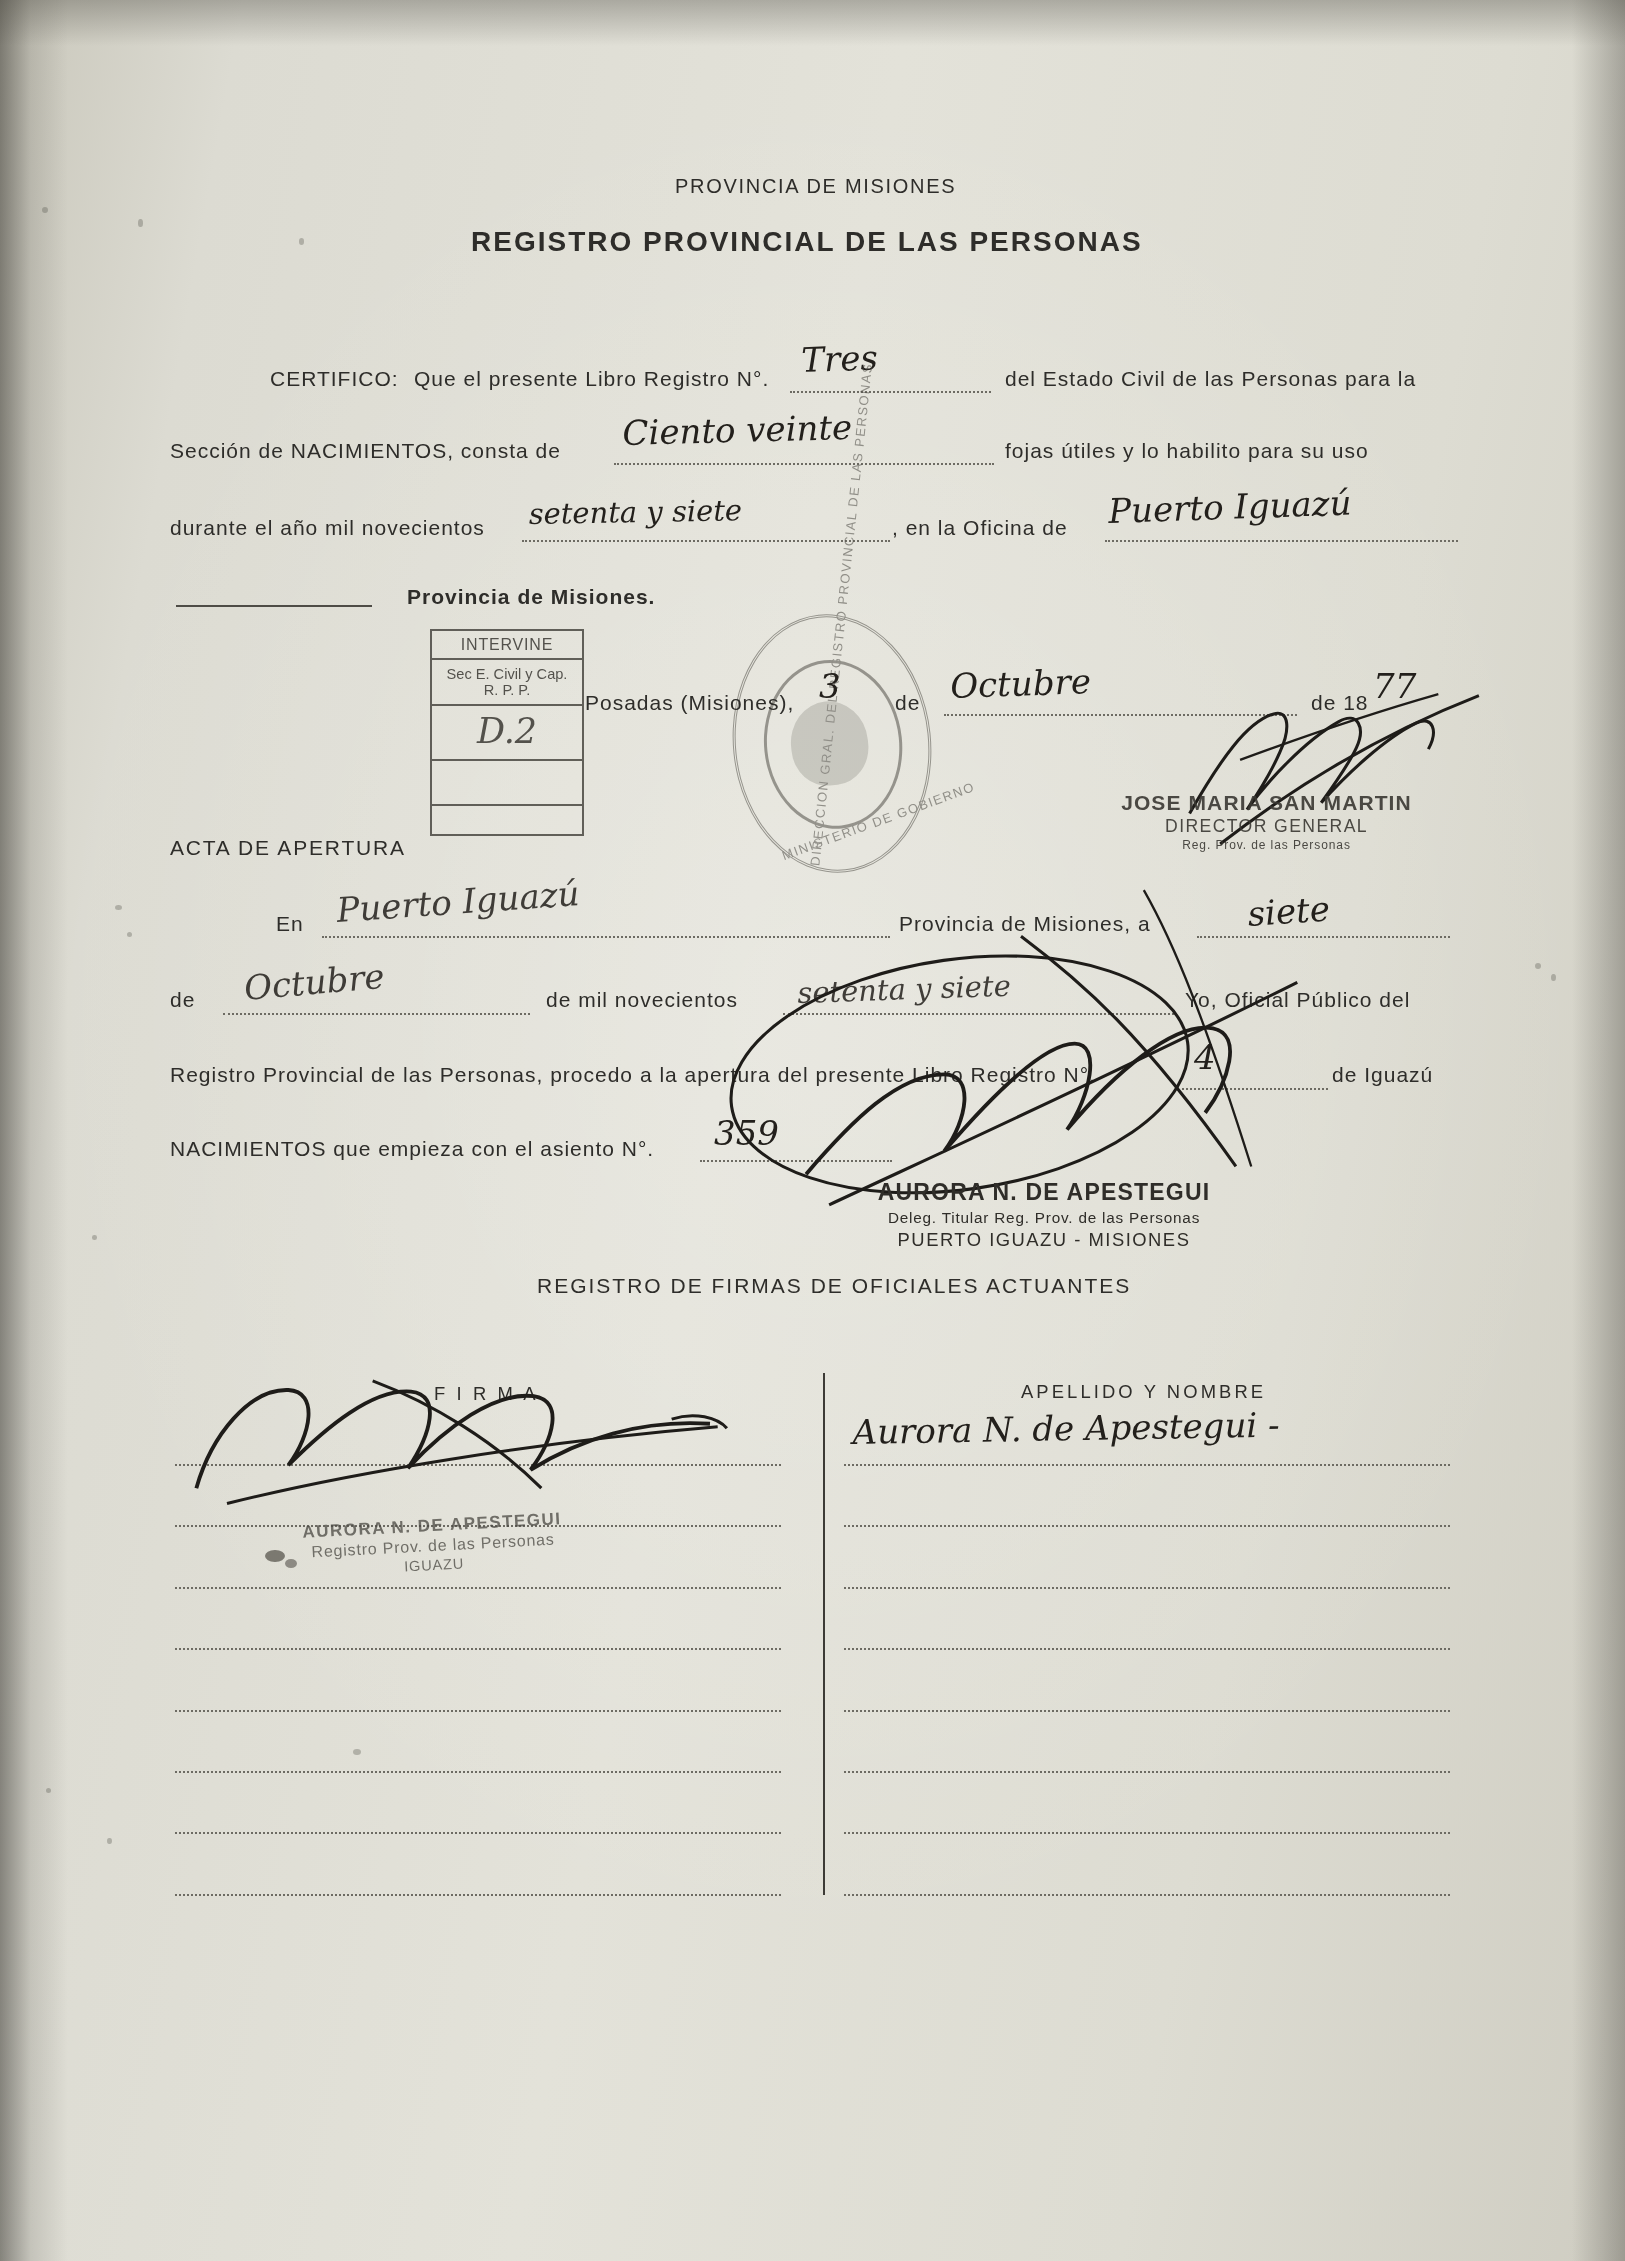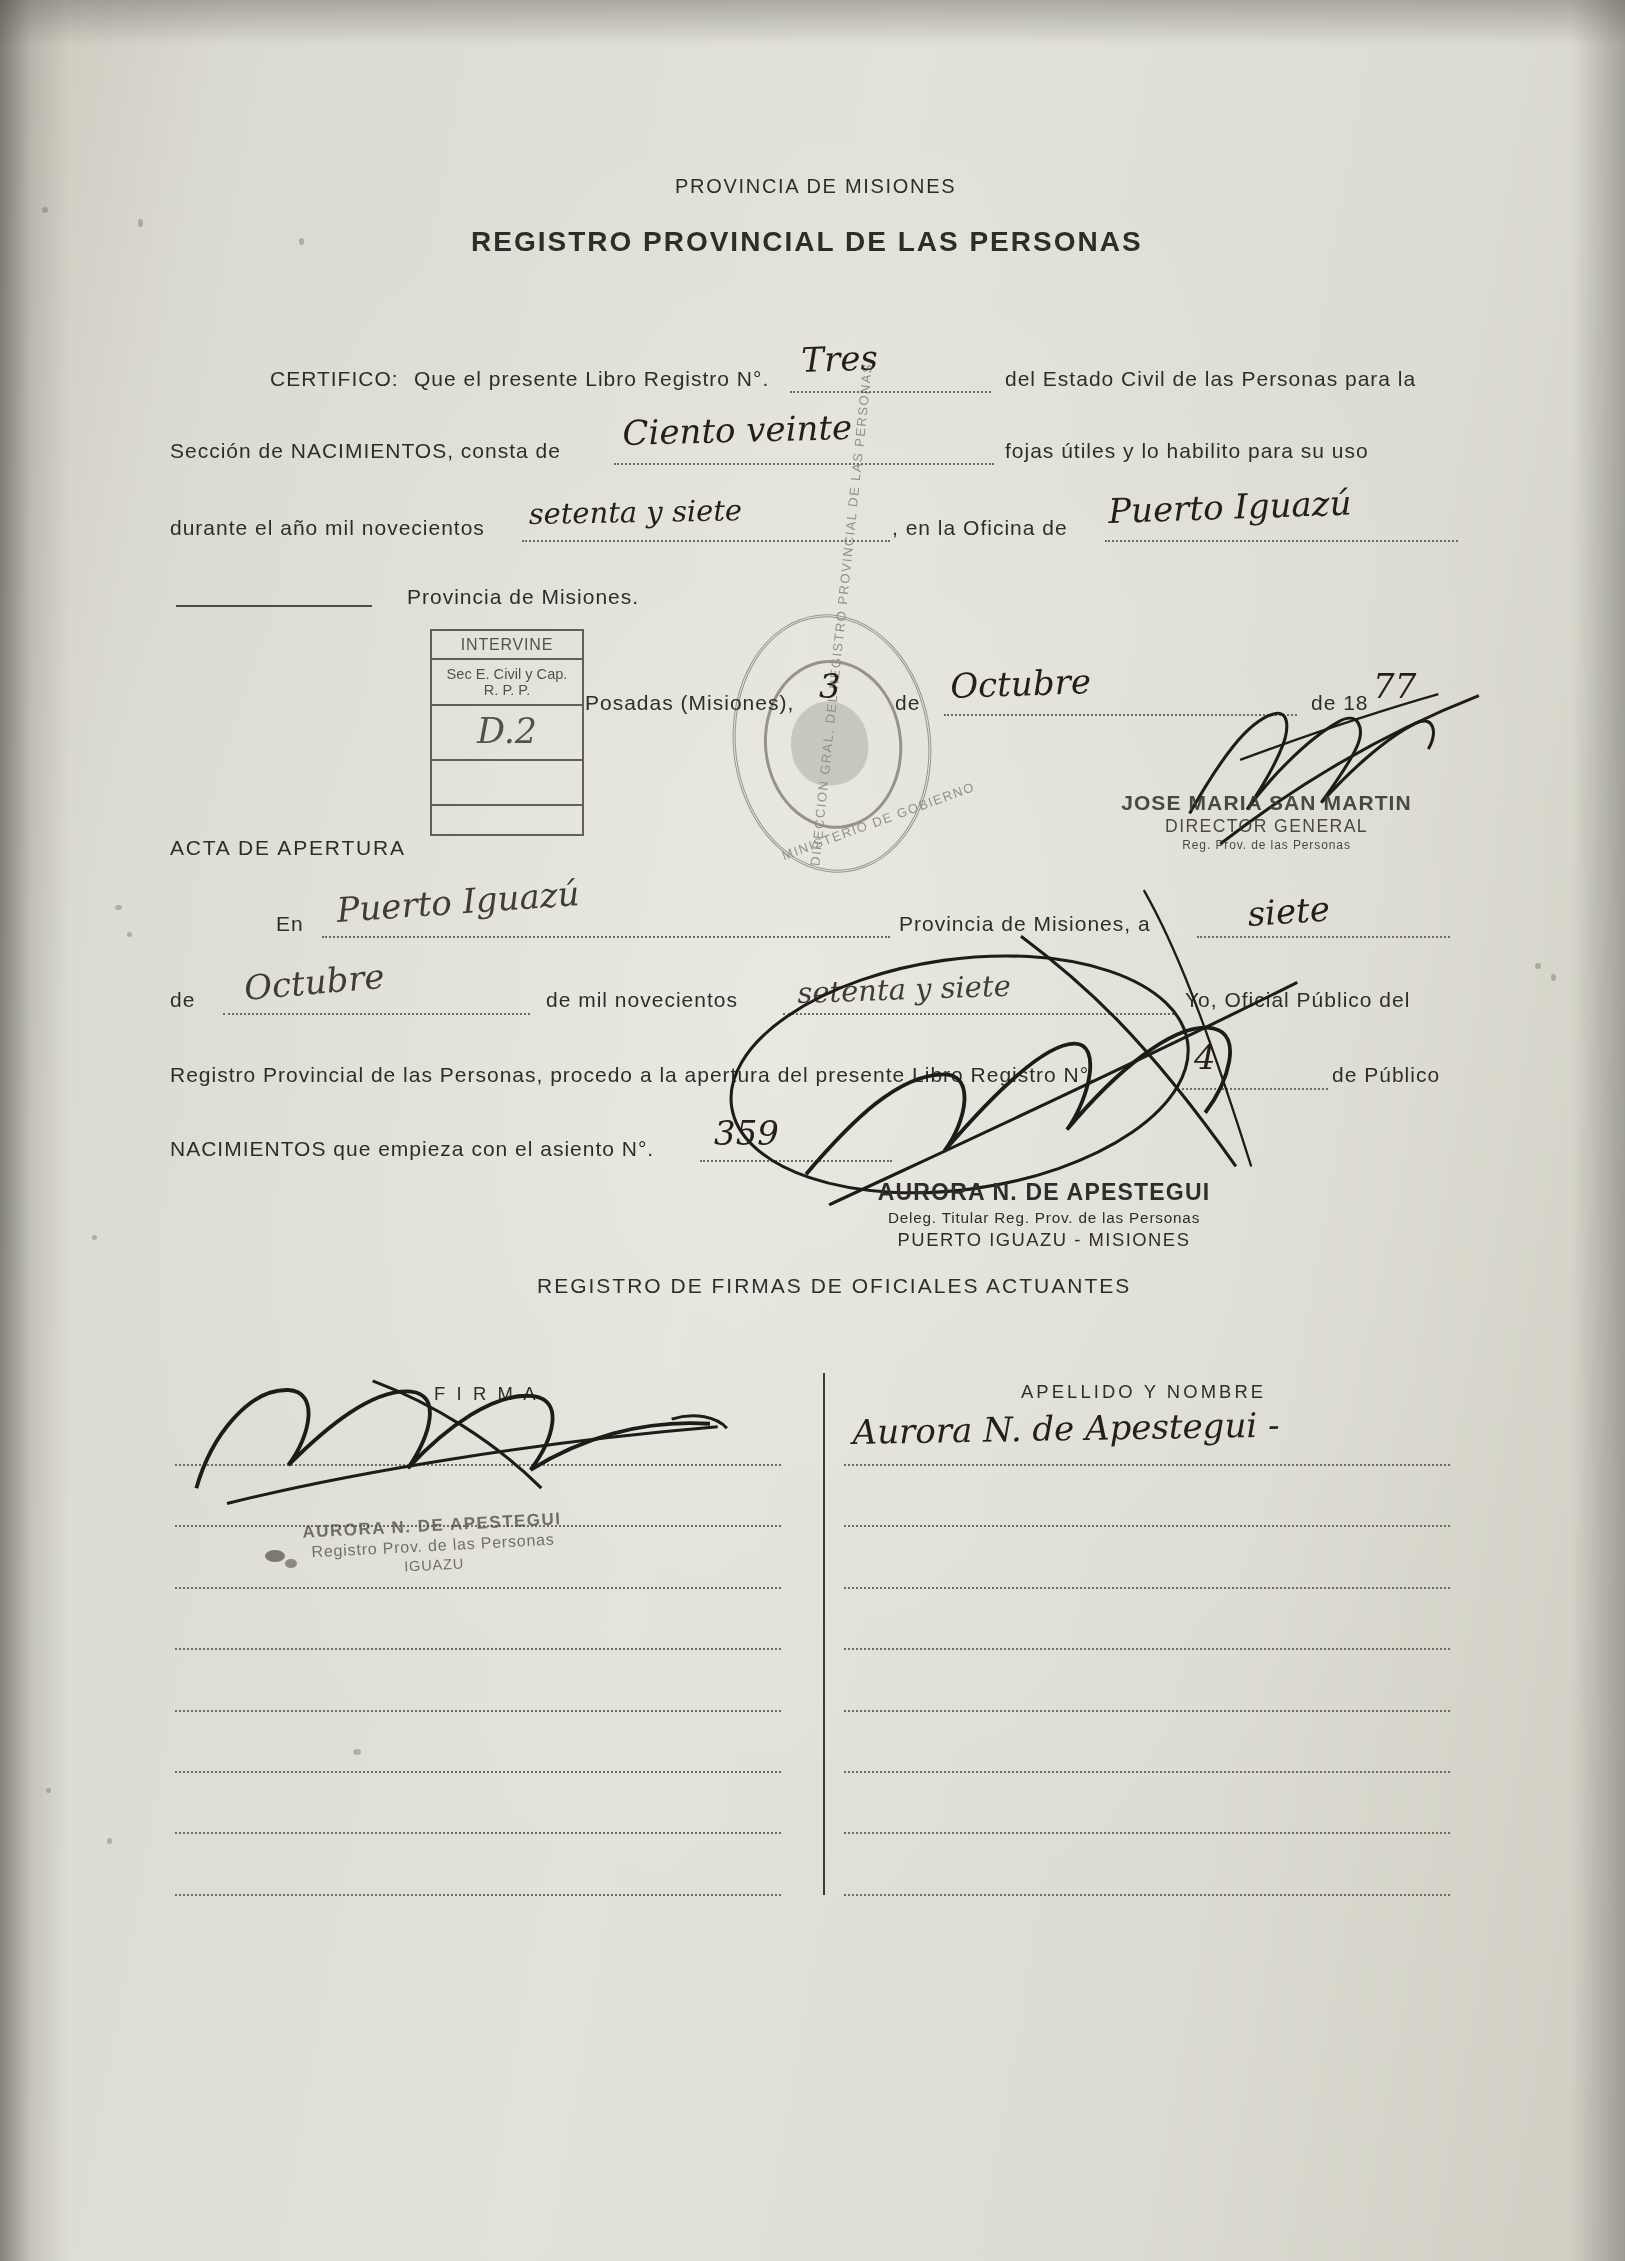--- a/index.html
+++ b/index.html
@@ -287,21 +287,21 @@
   <div class="printed body-line" style="left:1005px; top:439px;">fojas útiles y lo habilito para su uso</div>
 
   <div class="printed body-line" style="left:170px; top:516px;">durante el año mil novecientos</div>
   <div class="dots" style="left:522px; top:540px; width:368px;"></div>
   <div class="hand hand-md" style="left:529px; top:497px; transform:rotate(-1deg);">setenta y siete</div>
   <div class="printed body-line" style="left:892px; top:516px;">, en la Oficina de</div>
   <div class="dots" style="left:1105px; top:540px; width:353px;"></div>
   <div class="hand hand-lg" style="left:1109px; top:491px; transform:rotate(-2deg);">Puerto Iguazú</div>
 
   <div class="solidline" style="left:176px; top:605px; width:196px;"></div>
-  <div class="printed body-line" style="left:407px; top:585px;">Provincia de Misiones.</div>
+  <div class="printed body-line" style="left:407px; top:585px;font-weight:bold;">Provincia de Misiones.</div>
 
   <div class="stamp-intervine">
     <div class="l1">INTERVINE</div>
     <div class="l2">Sec E. Civil y Cap.</div>
     <div class="l3">R. P. P.</div>
     <div class="l4">D.2</div>
     <div class="l5"></div>
     <div class="l6"></div>
   </div>
 
@@ -345,21 +345,21 @@
   <div class="dots" style="left:223px; top:1013px; width:307px;"></div>
   <div class="hand hand-lg" style="left:246px; top:968px; transform:rotate(-5deg); opacity:0.85;">Octubre</div>
   <div class="printed body-line" style="left:546px; top:988px;">de mil novecientos</div>
   <div class="dots" style="left:783px; top:1013px; width:391px;"></div>
   <div class="hand hand-md" style="left:798px; top:976px; transform:rotate(-2deg); opacity:0.85;">setenta y siete</div>
   <div class="printed body-line" style="left:1185px; top:988px;">Yo, Oficial Público del</div>
 
   <div class="printed body-line" style="left:170px; top:1063px;">Registro Provincial de las Personas, procedo a la apertura del presente Libro Registro N°.</div>
   <div class="hand hand-lg" style="left:1194px; top:1037px;">4</div>
   <div class="dots" style="left:1182px; top:1088px; width:146px;"></div>
-  <div class="printed body-line" style="left:1332px; top:1063px;">de Público</div>
+  <div class="printed body-line" style="left:1332px; top:1063px;">de Iguazú</div>
 
   <div class="printed body-line" style="left:170px; top:1137px;">NACIMIENTOS que empieza con el asiento N°.</div>
   <div class="hand hand-lg" style="left:714px; top:1113px;">359</div>
   <div class="dots" style="left:700px; top:1160px; width:192px;"></div>
 
   <svg class="ink" style="left:714px; top:844px;" width="614" height="384" viewBox="0 0 800 500">
     <ellipse cx="320" cy="300" rx="300" ry="150" stroke-width="4" transform="rotate(-8 320 300)"></ellipse>
     <path d="M120,430 C180,360 240,300 300,300 C340,300 330,360 300,400 C360,330 430,260 470,260 C505,260 490,330 460,372 C520,300 600,230 650,240 C690,248 670,310 640,350" stroke-width="5"></path>
     <path d="M150,470 C300,400 520,300 760,180" stroke-width="4"></path>
     <path d="M400,120 C480,180 560,250 680,420" stroke-width="4"></path>

